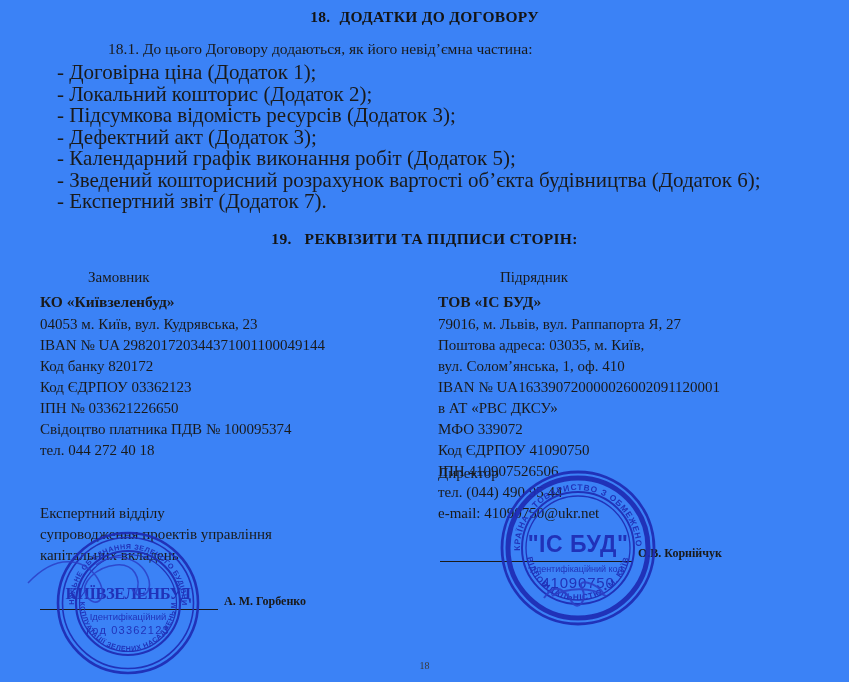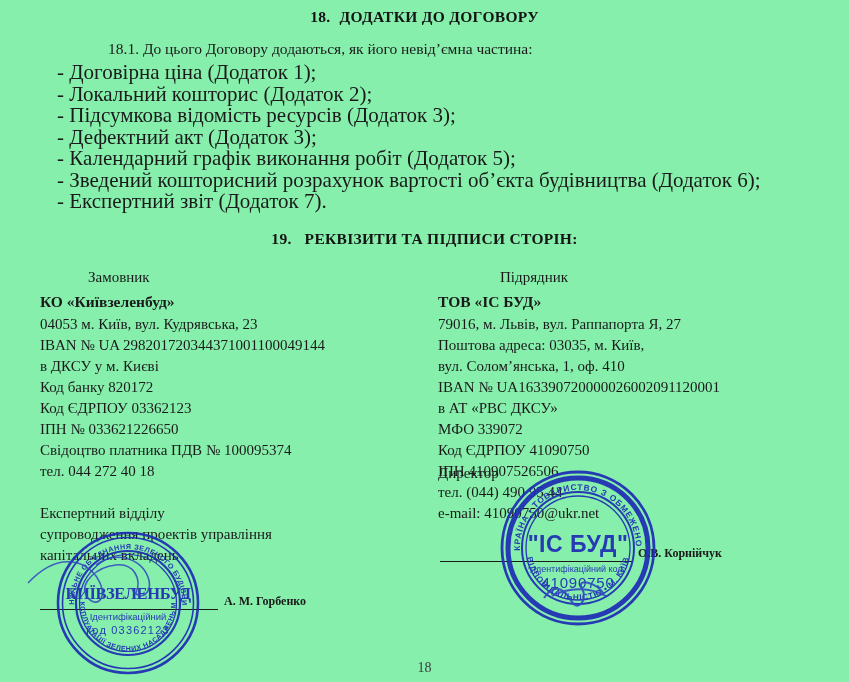--- a/index.html
+++ b/index.html
@@ -10,21 +10,21 @@
   }
   body {
     font-family: "Liberation Serif", "DejaVu Serif", serif;
     color: #1a1a1a;
   }
   #page {
     position: relative;
     width: 849px;
     height: 682px;
     overflow: hidden;
-    background: #86efac;
+    background: #3b82f6;
   }
 
   
   .section-heading {
     position: absolute;
     font-weight: bold;
     font-size: 15.5px;
     letter-spacing: 0.3px;
     white-space: nowrap;
     color: #141414;
@@ -130,21 +130,21 @@
     margin-left: 6px;
     line-height: 17px;
   }
 
   
   #page-number {
     position: absolute;
     left: 0; right: 0;
     top: 660px;
     text-align: center;
-    font-size: 14px;
+    font-size: 10px;
     color: #3a3a3a;
   }
 
   
   .stamp {
     position: absolute;
     border-radius: 50%;
     pointer-events: none;
     opacity: 0.93;
   }
@@ -174,21 +174,20 @@
   <div id="heading-19" class="section-heading">
     <span class="num">19.</span><span>РЕКВІЗИТИ ТА ПІДПИСИ СТОРІН:</span>
   </div>
 
   <div id="party-left" class="party-col">
     <div class="party-role">Замовник</div>
     <div class="party-name">КО «Київзеленбуд»</div>
     <ul class="party-details" id="customer-details">
         <li>04053 м. Київ, вул. Кудрявська, 23</li>
         <li>IBAN № UA 298201720344371001100049144</li>
-        <li>в ДКСУ у м. Києві</li>
         <li>Код банку 820172</li>
         <li>Код ЄДРПОУ 03362123</li>
         <li>ІПН № 033621226650</li>
         <li>Свідоцтво платника ПДВ № 100095374</li>
         <li>тел. 044 272 40 18</li>
       </ul>
   </div>
 
   <div id="party-right" class="party-col">
     <div class="party-role">Підрядник</div>

